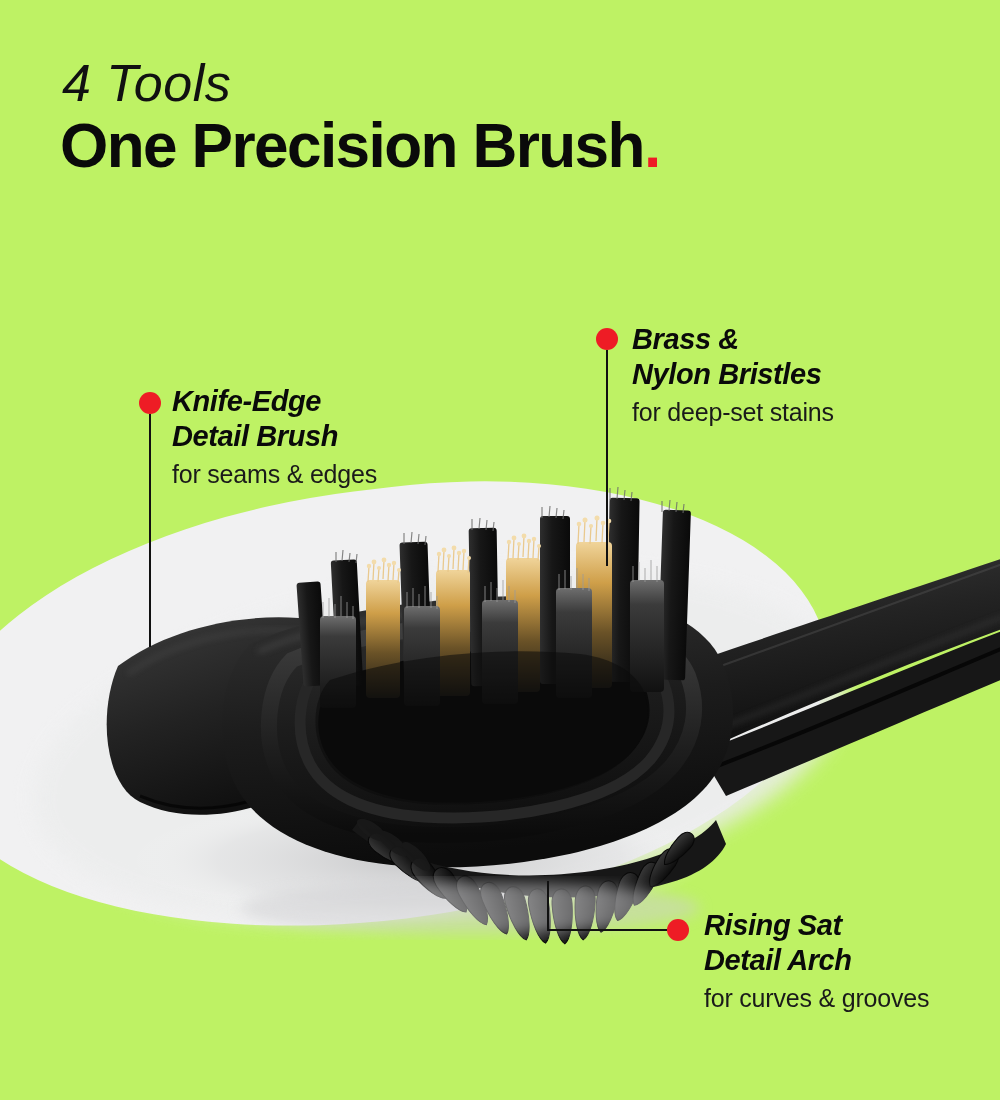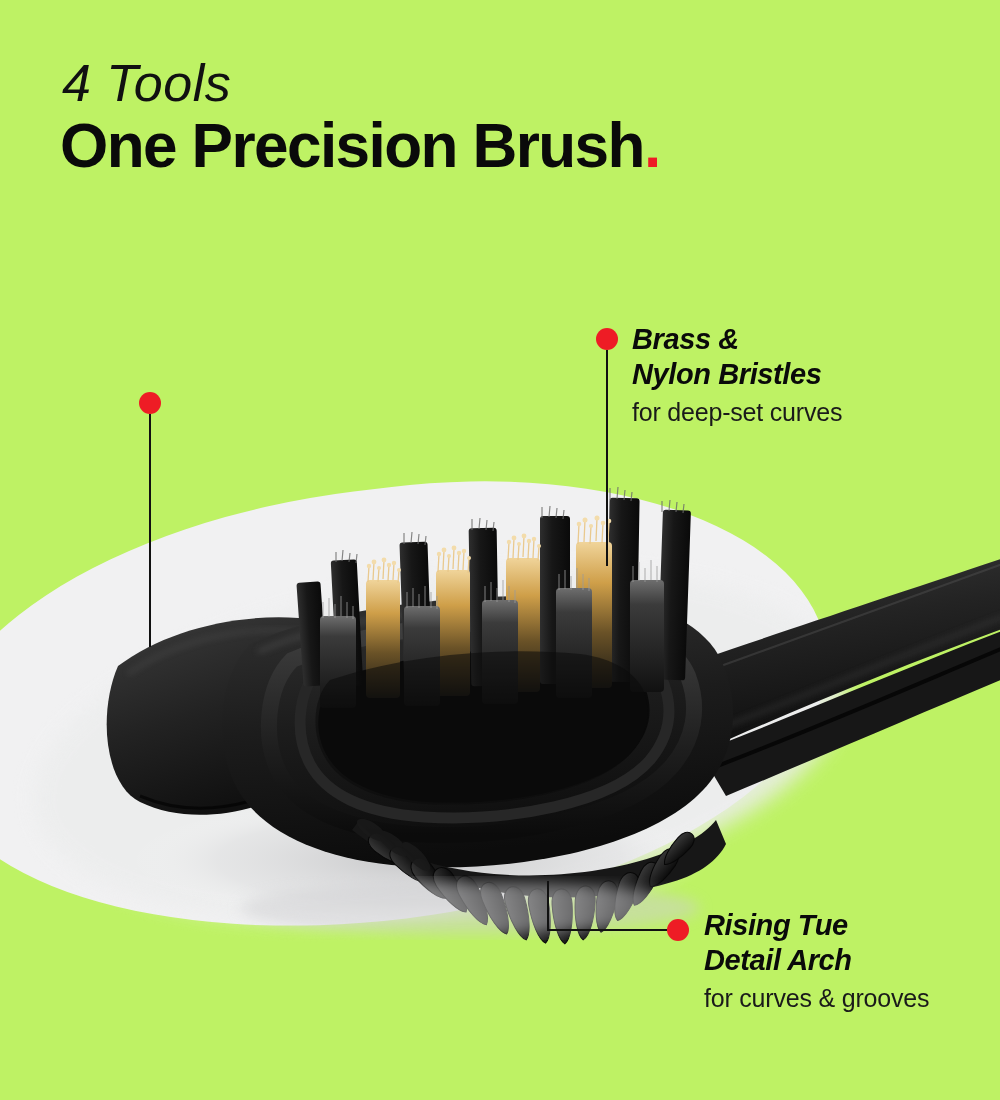--- a/index.html
+++ b/index.html
@@ -449,26 +449,31 @@
 
   <svg class="leader-svg" viewBox="0 0 1000 1100">
     <path class="leader-line" id="leader-line-0" d="M150,414 L150,647"></path>
     <path class="leader-line" id="leader-line-1" d="M607,350 L607,566"></path>
     <path class="leader-line" id="leader-line-2" d="M548,881 L548,930 L667,930"></path>
     <circle class="leader-dot" id="leader-dot-0" r="11" cx="150" cy="403" fill="#ee1c25"></circle>
     <circle class="leader-dot" id="leader-dot-1" r="11" cx="607" cy="339" fill="#ee1c25"></circle>
     <circle class="leader-dot" id="leader-dot-2" r="11" cx="678" cy="930" fill="#ee1c25"></circle>
   </svg>
 
+  <div class="callout callout-left" id="callout-knife-edge">
+    <div class="callout-title">Knife-Edge</div>
+    <div class="callout-title">Detail Brush</div>
+    <div class="callout-sub">for seams &amp; edges</div>
+  </div>
 
   <div class="callout callout-left" id="callout-bristles">
     <div class="callout-title">Brass &amp;</div>
     <div class="callout-title">Nylon Bristles</div>
-    <div class="callout-sub">for deep-set curves</div>
+    <div class="callout-sub">for deep-set stains</div>
   </div>
 
   <div class="callout callout-left" id="callout-rubber-arch">
-    <div class="callout-title">Rising Tue</div>
+    <div class="callout-title">Rising Sat</div>
     <div class="callout-title">Detail Arch</div>
     <div class="callout-sub">for curves &amp; grooves</div>
   </div>
 
 </div>
 
 </body></html>

